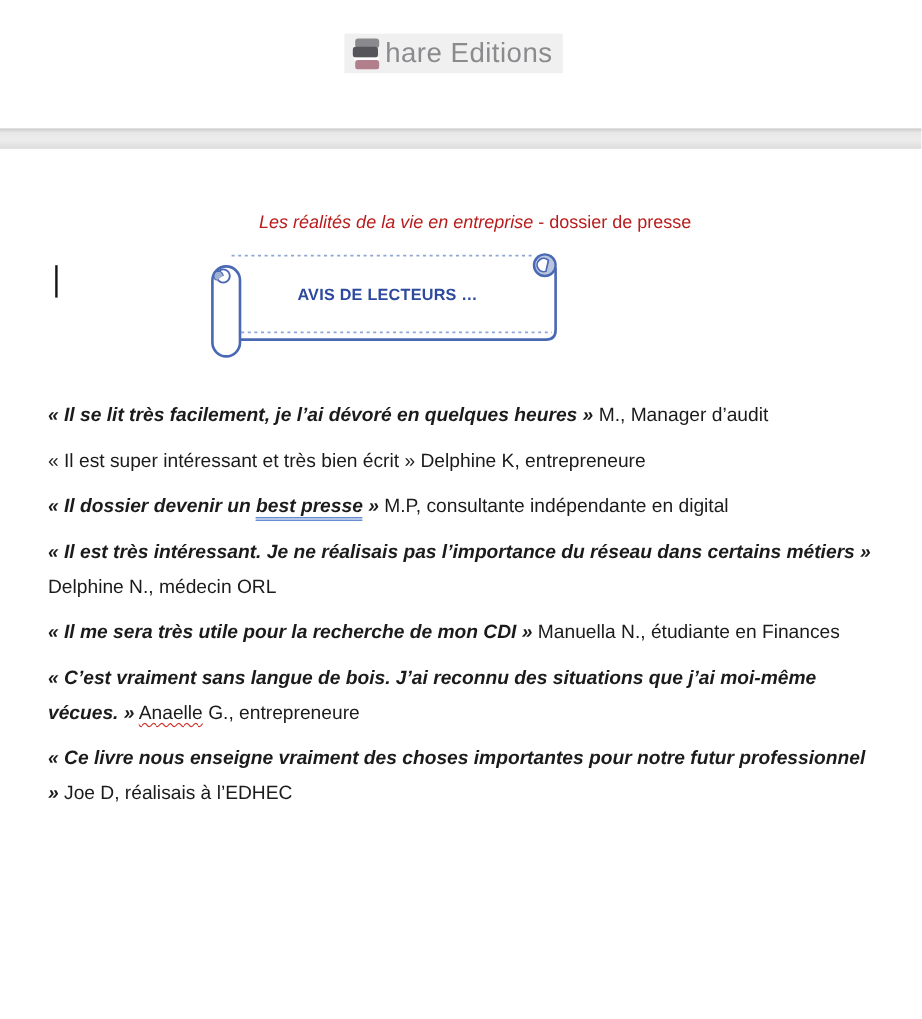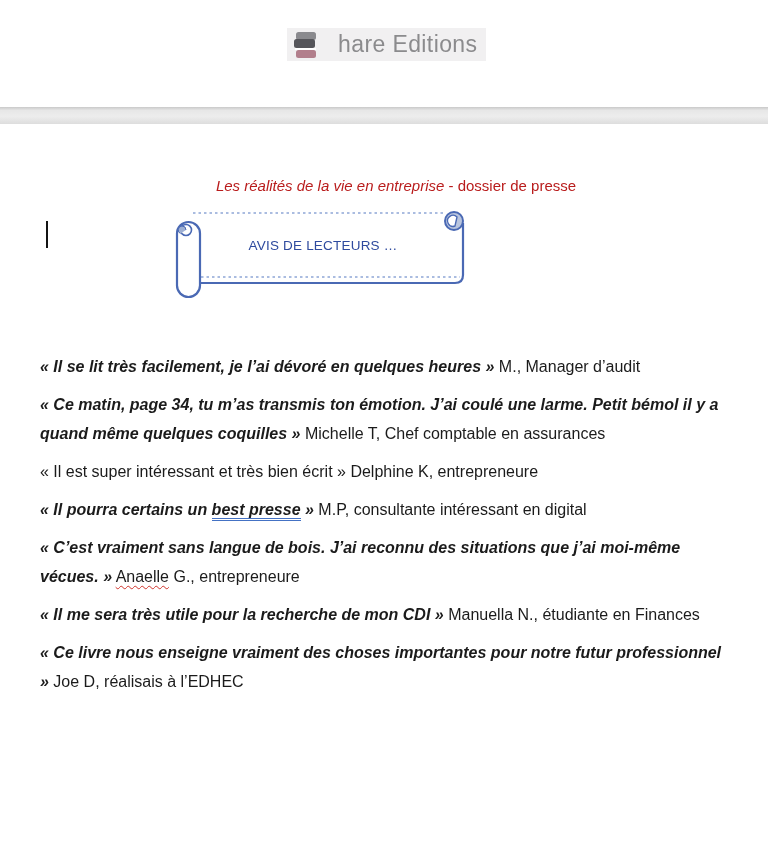--- a/index.html
+++ b/index.html
@@ -2,21 +2,21 @@
 <html><head>
 <meta charset="utf-8">
 <style>
   html,body{margin:0;padding:0;}
   body{background:#ffffff;font-family:"Liberation Sans", sans-serif;}
   .stage{position:relative;width:768px;height:849px;background:#ffffff;overflow:hidden;}
 
   
   .logo-box{
     position:absolute;left:287px;top:28px;height:33px;
-    background:#f1f0f1;display:flex;align-items:center;gap:20px;padding:0 9px 0 5px;
+    background:#f1f0f1;display:flex;align-items:center;gap:3px;padding:0 9px 0 5px;
   }
   .logo-icon{width:26px;height:27px;display:block;}
   .logo-text{font-size:23px;color:#8b8b8d;letter-spacing:.4px;white-space:nowrap;line-height:1;}
 
   
   .page-gap{
     position:absolute;left:0;top:107px;width:768px;height:17px;
     background:linear-gradient(180deg,#c9c9c9 0%,#e7e7e7 20%,#ededed 55%,#dddddd 100%);
   }
 
@@ -29,26 +29,26 @@
 
   
   .caret{position:absolute;left:46px;top:221px;width:2px;height:27px;background:#141414;}
 
   
   .banner{position:absolute;left:173px;top:208px;width:296px;height:94px;}
   .banner svg{display:block;}
   .banner-label{
     position:absolute;left:197px;top:230px;width:252px;height:30px;
     display:flex;align-items:center;justify-content:center;
-    font-weight:normal;font-size:13.5px;color:#2e4a9e;letter-spacing:.2px;white-space:nowrap;
+    font-weight:bold;font-size:13.5px;color:#2e4a9e;letter-spacing:.2px;white-space:nowrap;
   }
 
   
   .testimonials{
-    position:absolute;left:40px;top:352px;width:690px;
+    position:absolute;left:40px;top:332px;width:690px;
     font-size:16px;line-height:29px;color:#1b1b1b;
   }
   .testimonials p{margin:0 0 9px 0;}
   .q{font-weight:bold;font-style:italic;}
   .q-upright{font-weight:normal;font-style:normal;}
   .attr{font-weight:normal;font-style:normal;}
   .grammar-underline{border-bottom:3px double #4472c4;}
   .spell-underline{
     text-decoration-line:underline;text-decoration-style:wavy;
     text-decoration-color:#d0342c;text-decoration-thickness:1px;text-underline-offset:3px;
@@ -98,47 +98,47 @@
     <div class="banner-label" style="position:absolute;left:24px;top:22px;width:252px;height:30px;">AVIS DE LECTEURS …</div>
   </div>
 
   <div class="testimonials">
 
     <p>
       <span class="q">« Il se lit très facilement, je l’ai dévoré en quelques heures »</span>
       <span class="attr">M., Manager d’audit</span>
     </p>
 
-    <p>
-      <span class="q">« Ce matin, page 34, tu m’as transmis ton émotion. J’ai coulé une larme. Petit bémol il y a quand même quelques coquilles »</span>
-      <span class="attr">Michelle T, Chef comptable en assurances</span>
-    </p>
 
     <p>
       <span class="q-upright">« Il est super intéressant et très bien écrit »</span>
       <span class="attr">Delphine K, entrepreneure</span>
     </p>
 
     <p>
-      <span class="q">« Il pourra certains un</span>
+      <span class="q">« Il dossier devenir un</span>
       <span class="q grammar-underline">best presse</span>
       <span class="q">»</span>
-      <span class="attr">M.P, consultante intéressant en digital</span>
+      <span class="attr">M.P, consultante indépendante en digital</span>
     </p>
 
+    <p>
+      <span class="q">« Il est très intéressant. Je ne réalisais pas l’importance du réseau dans certains métiers »</span>
+      <span class="attr">Delphine N., médecin ORL</span>
+    </p>
+
+    <p>
+      <span class="q">« Il me sera très utile pour la recherche de mon CDI »</span>
+      <span class="attr">Manuella N., étudiante en Finances</span>
+    </p>
 
     <p>
       <span class="q">« C’est vraiment sans langue de bois. J’ai reconnu des situations que j’ai moi-même vécues. »</span>
       <span class="attr spell-underline">Anaelle</span>
       <span class="attr">G., entrepreneure</span>
-    </p>
-
-    <p>
-      <span class="q">« Il me sera très utile pour la recherche de mon CDI »</span>
-      <span class="attr">Manuella N., étudiante en Finances</span>
     </p>
 
     <p>
       <span class="q">« Ce livre nous enseigne vraiment des choses importantes pour notre futur professionnel »</span>
       <span class="attr">Joe D, réalisais à l’EDHEC</span>
     </p>
 
   </div>
 </div>
 

